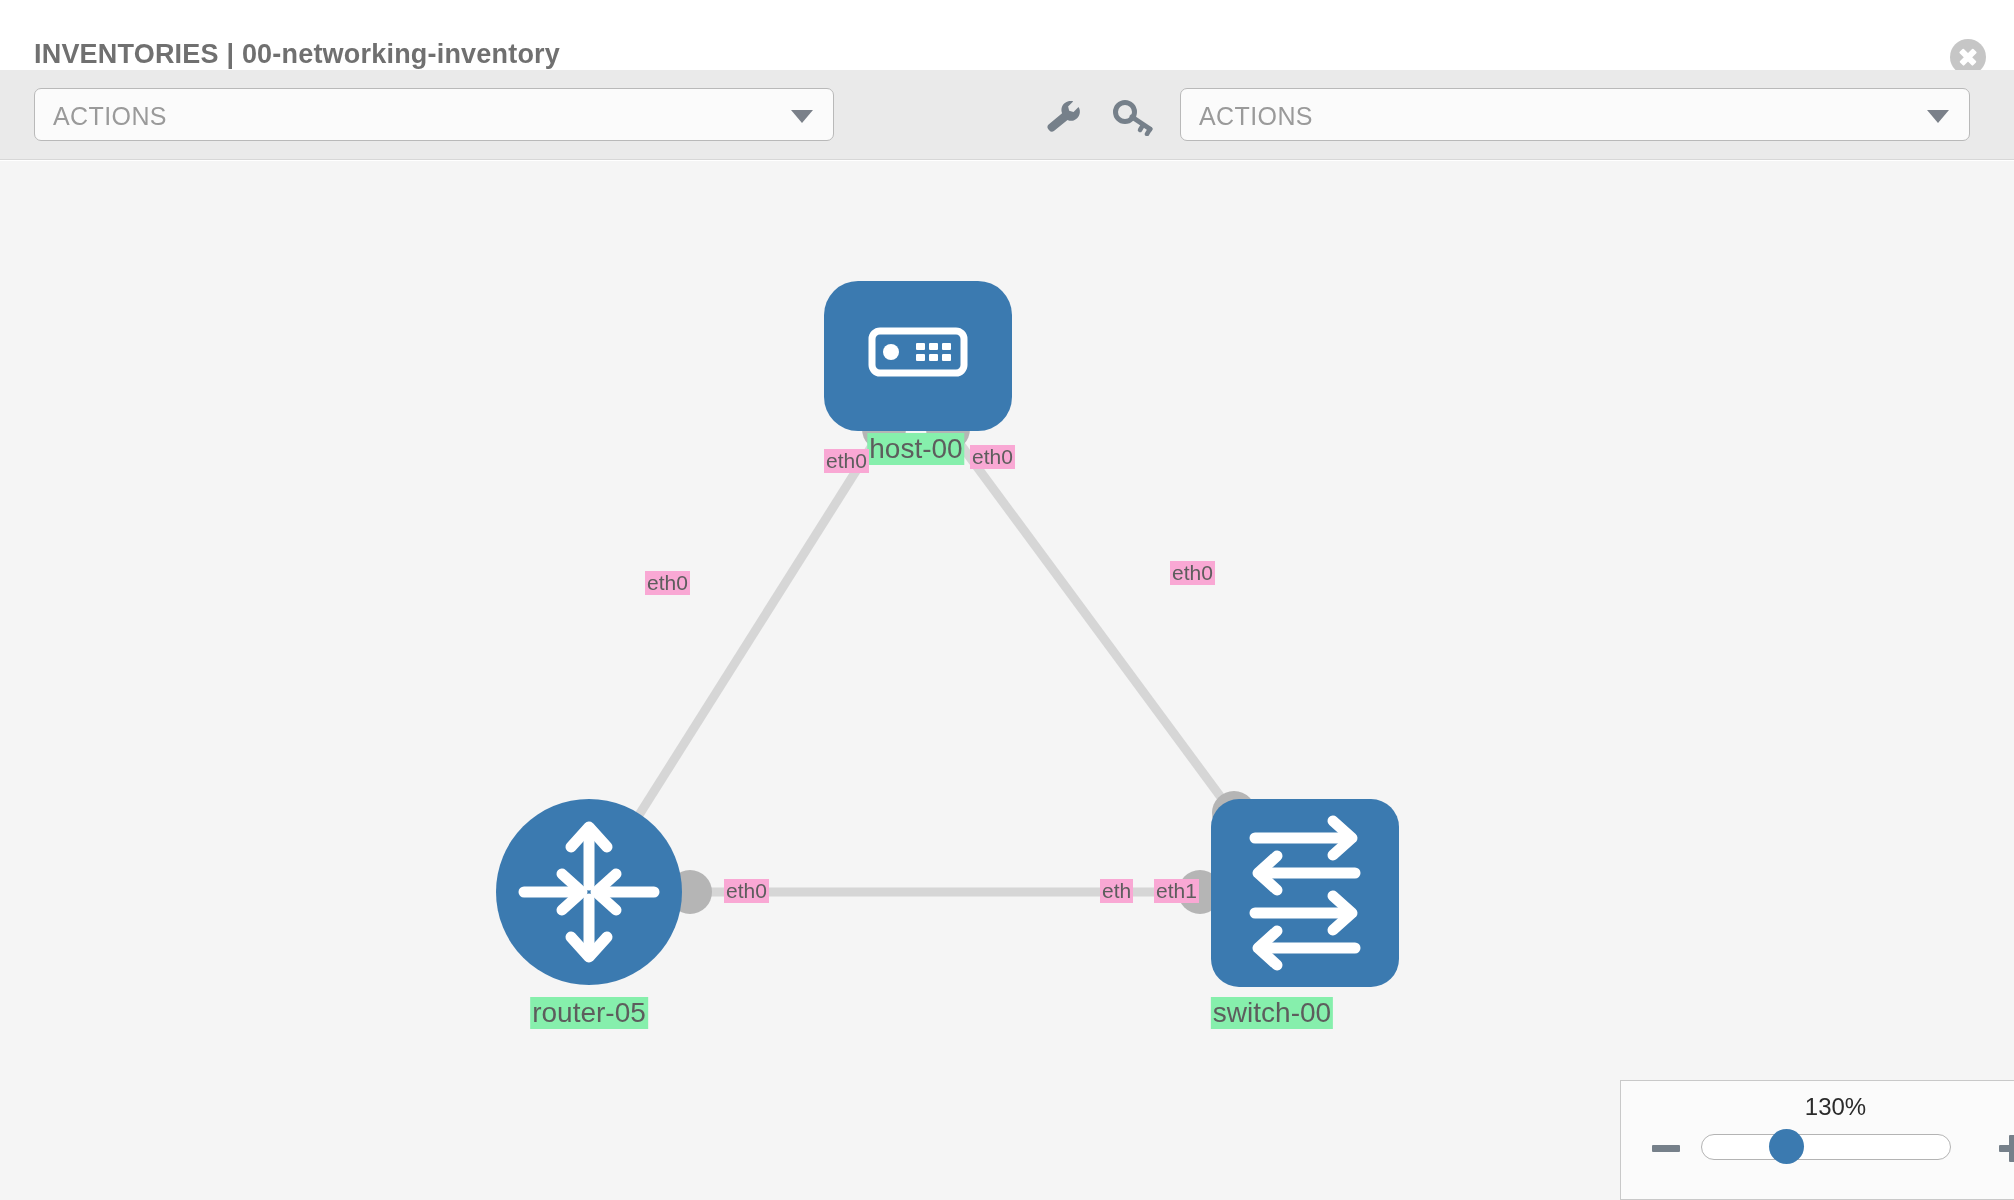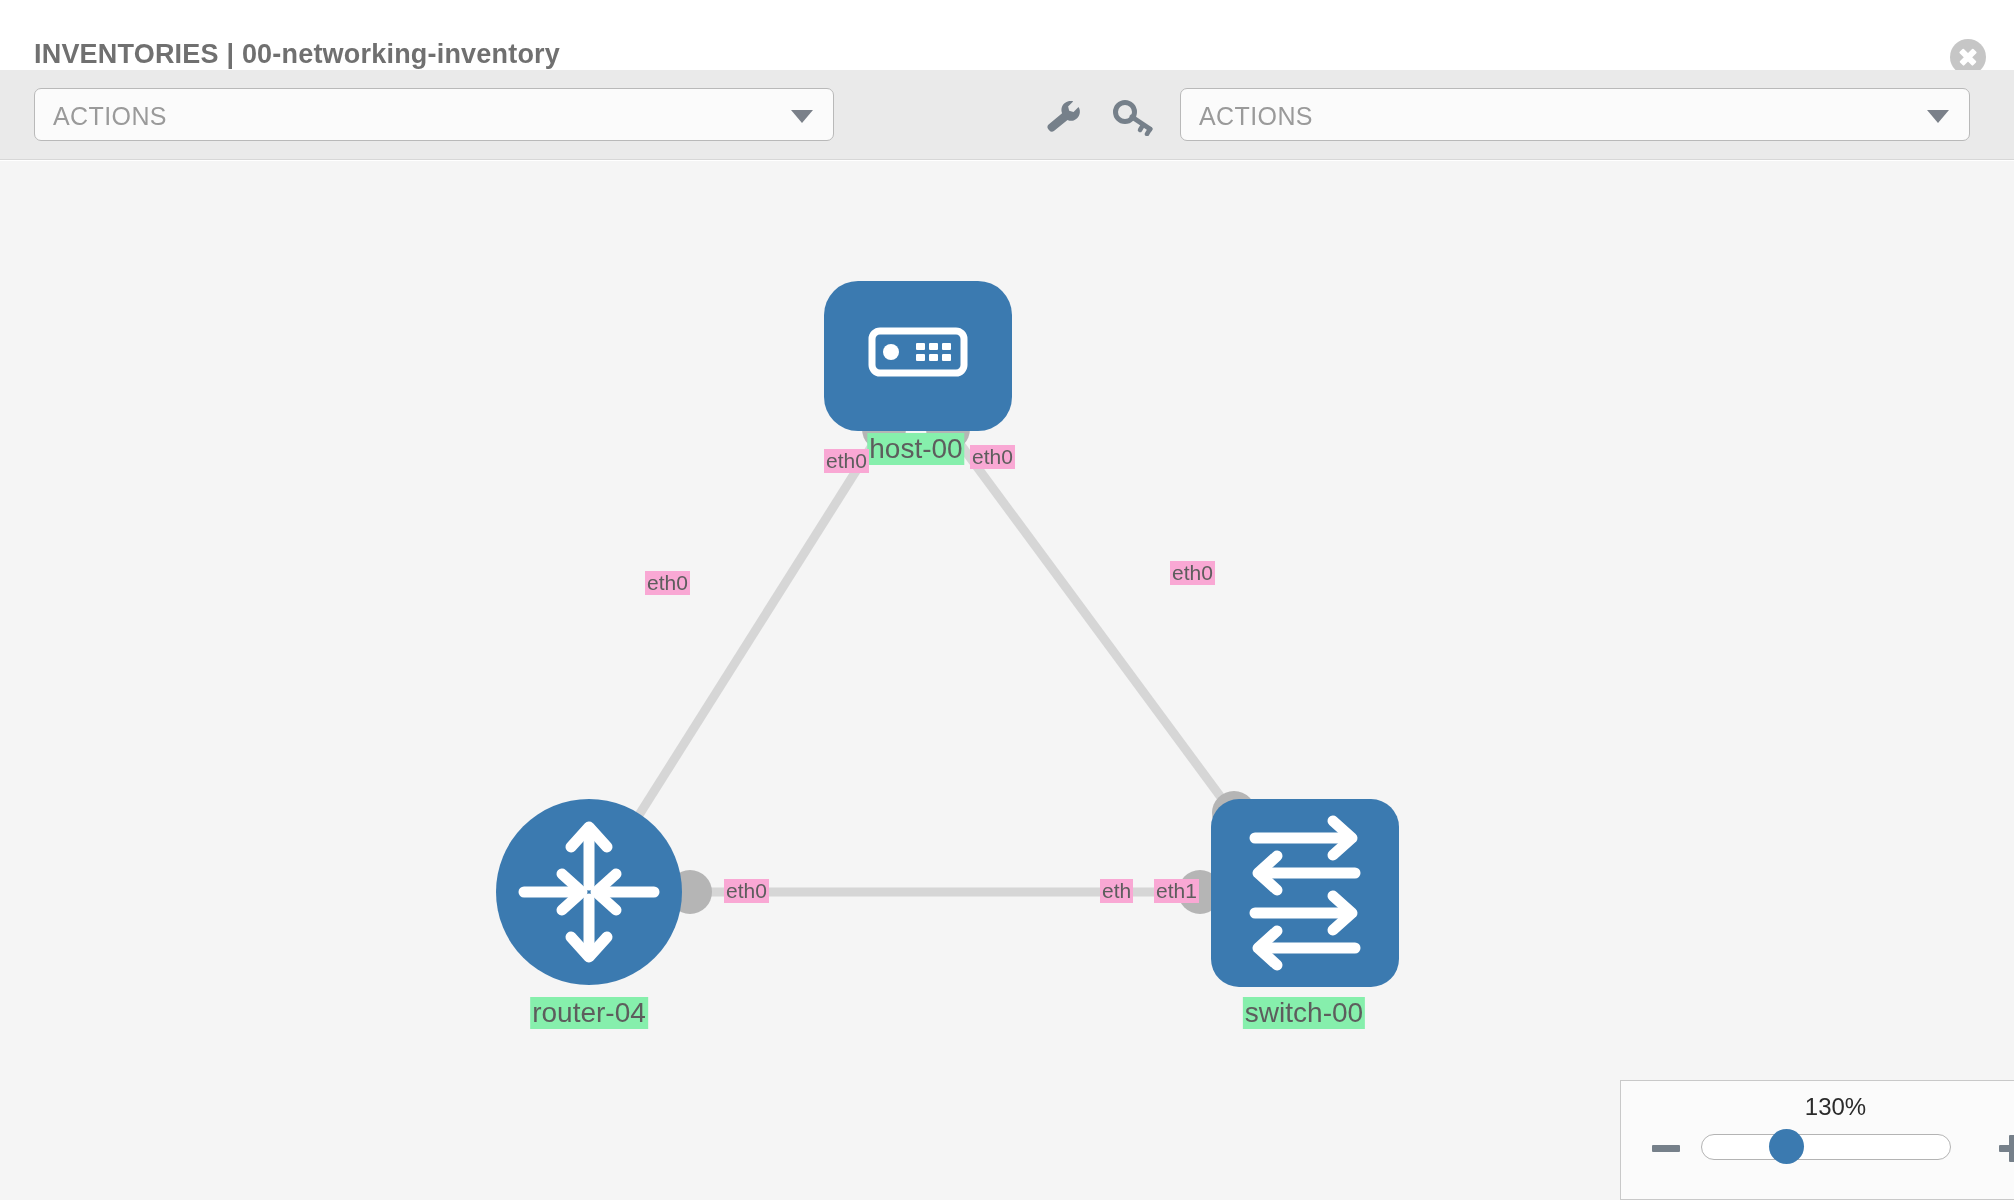--- a/index.html
+++ b/index.html
@@ -341,23 +341,23 @@
 
         <path d="M1355 787 L1260 787"></path>
         <path d="M1277 770 L1258 787 L1277 804"></path>
       </g>
     </g>
 
   </svg>
 
   <div class="node-label" style="left:916px; top:272px;">host-00</div>
 
-  <div class="node-label" style="left:589px; top:836px;">router-04</div>
-
-  <div class="node-label" style="left:1304px; top:836px;">switch-00</div>
+  <div class="node-label" style="left:589px; top:836px;">router-05</div>
+
+  <div class="node-label" style="left:1272px; top:836px;">switch-00</div>
 
   <div class="edge-label" style="left:824px; top:288px;">eth0</div>
 
   <div class="edge-label" style="left:970px; top:284px;">eth0</div>
 
   <div class="edge-label" style="left:645px; top:410px;">eth0</div>
 
   <div class="edge-label" style="left:1170px; top:400px;">eth0</div>
 
   <div class="edge-label" style="left:724px; top:718px;">eth0</div>

